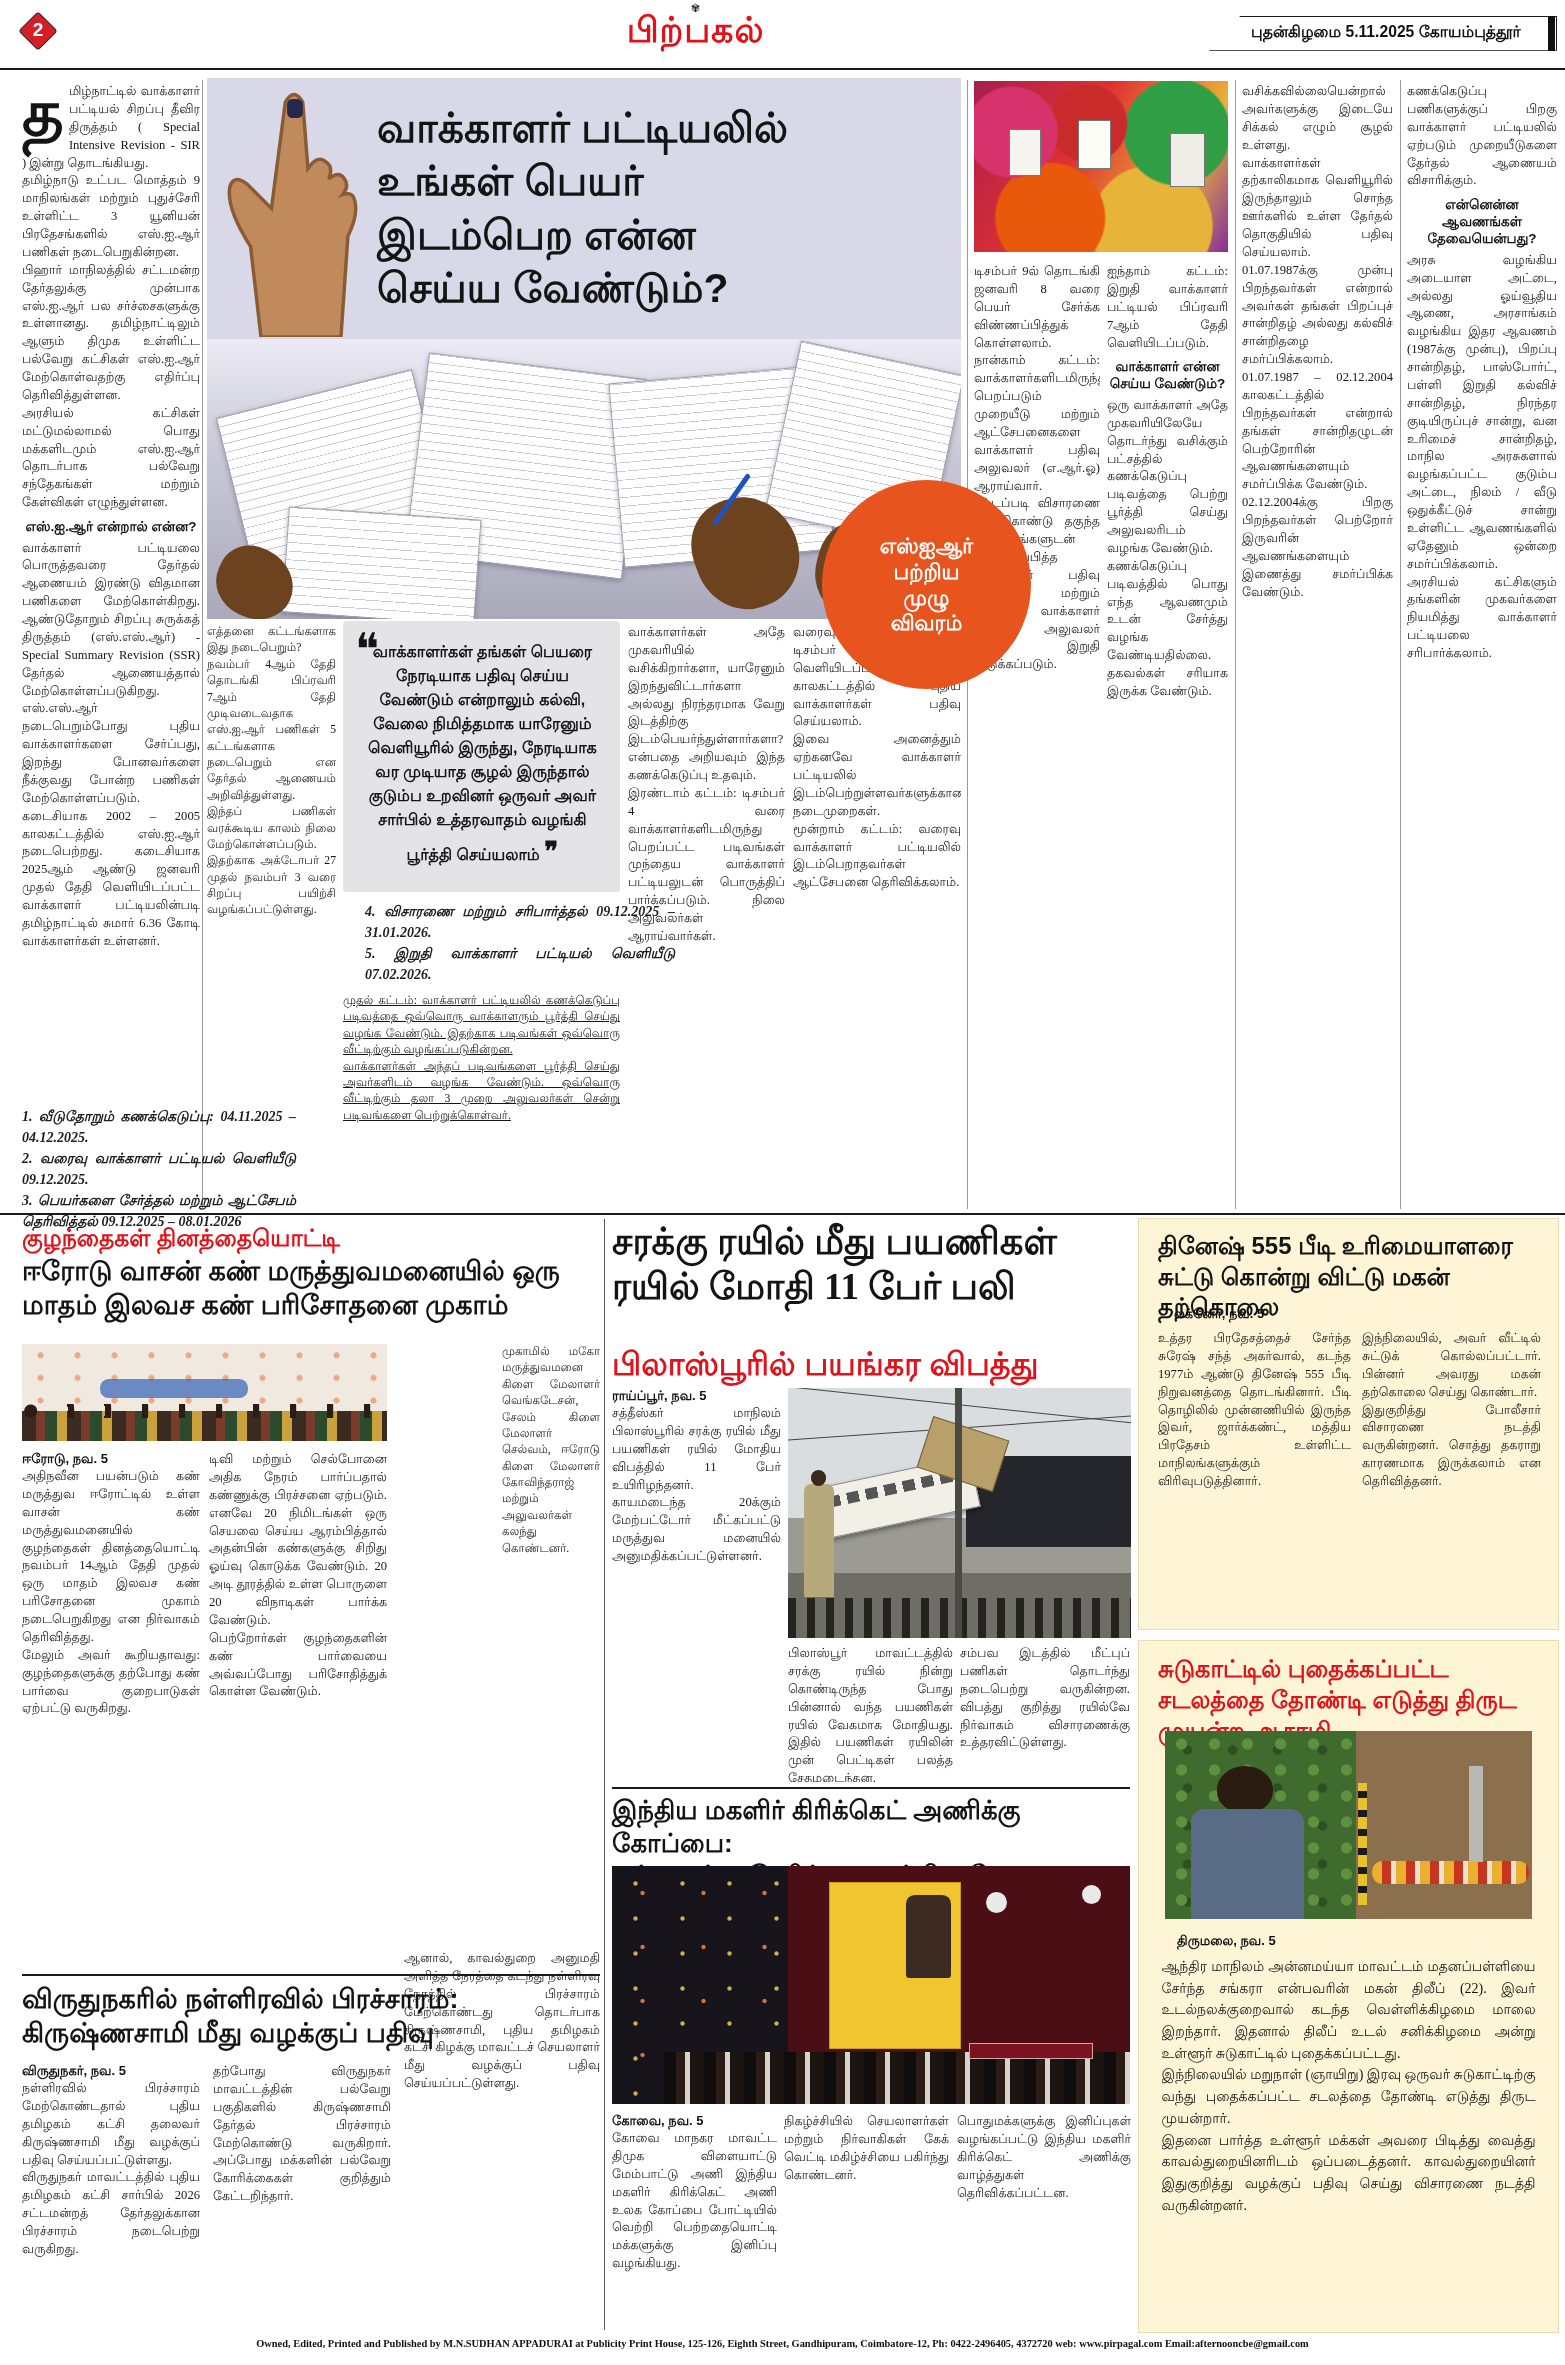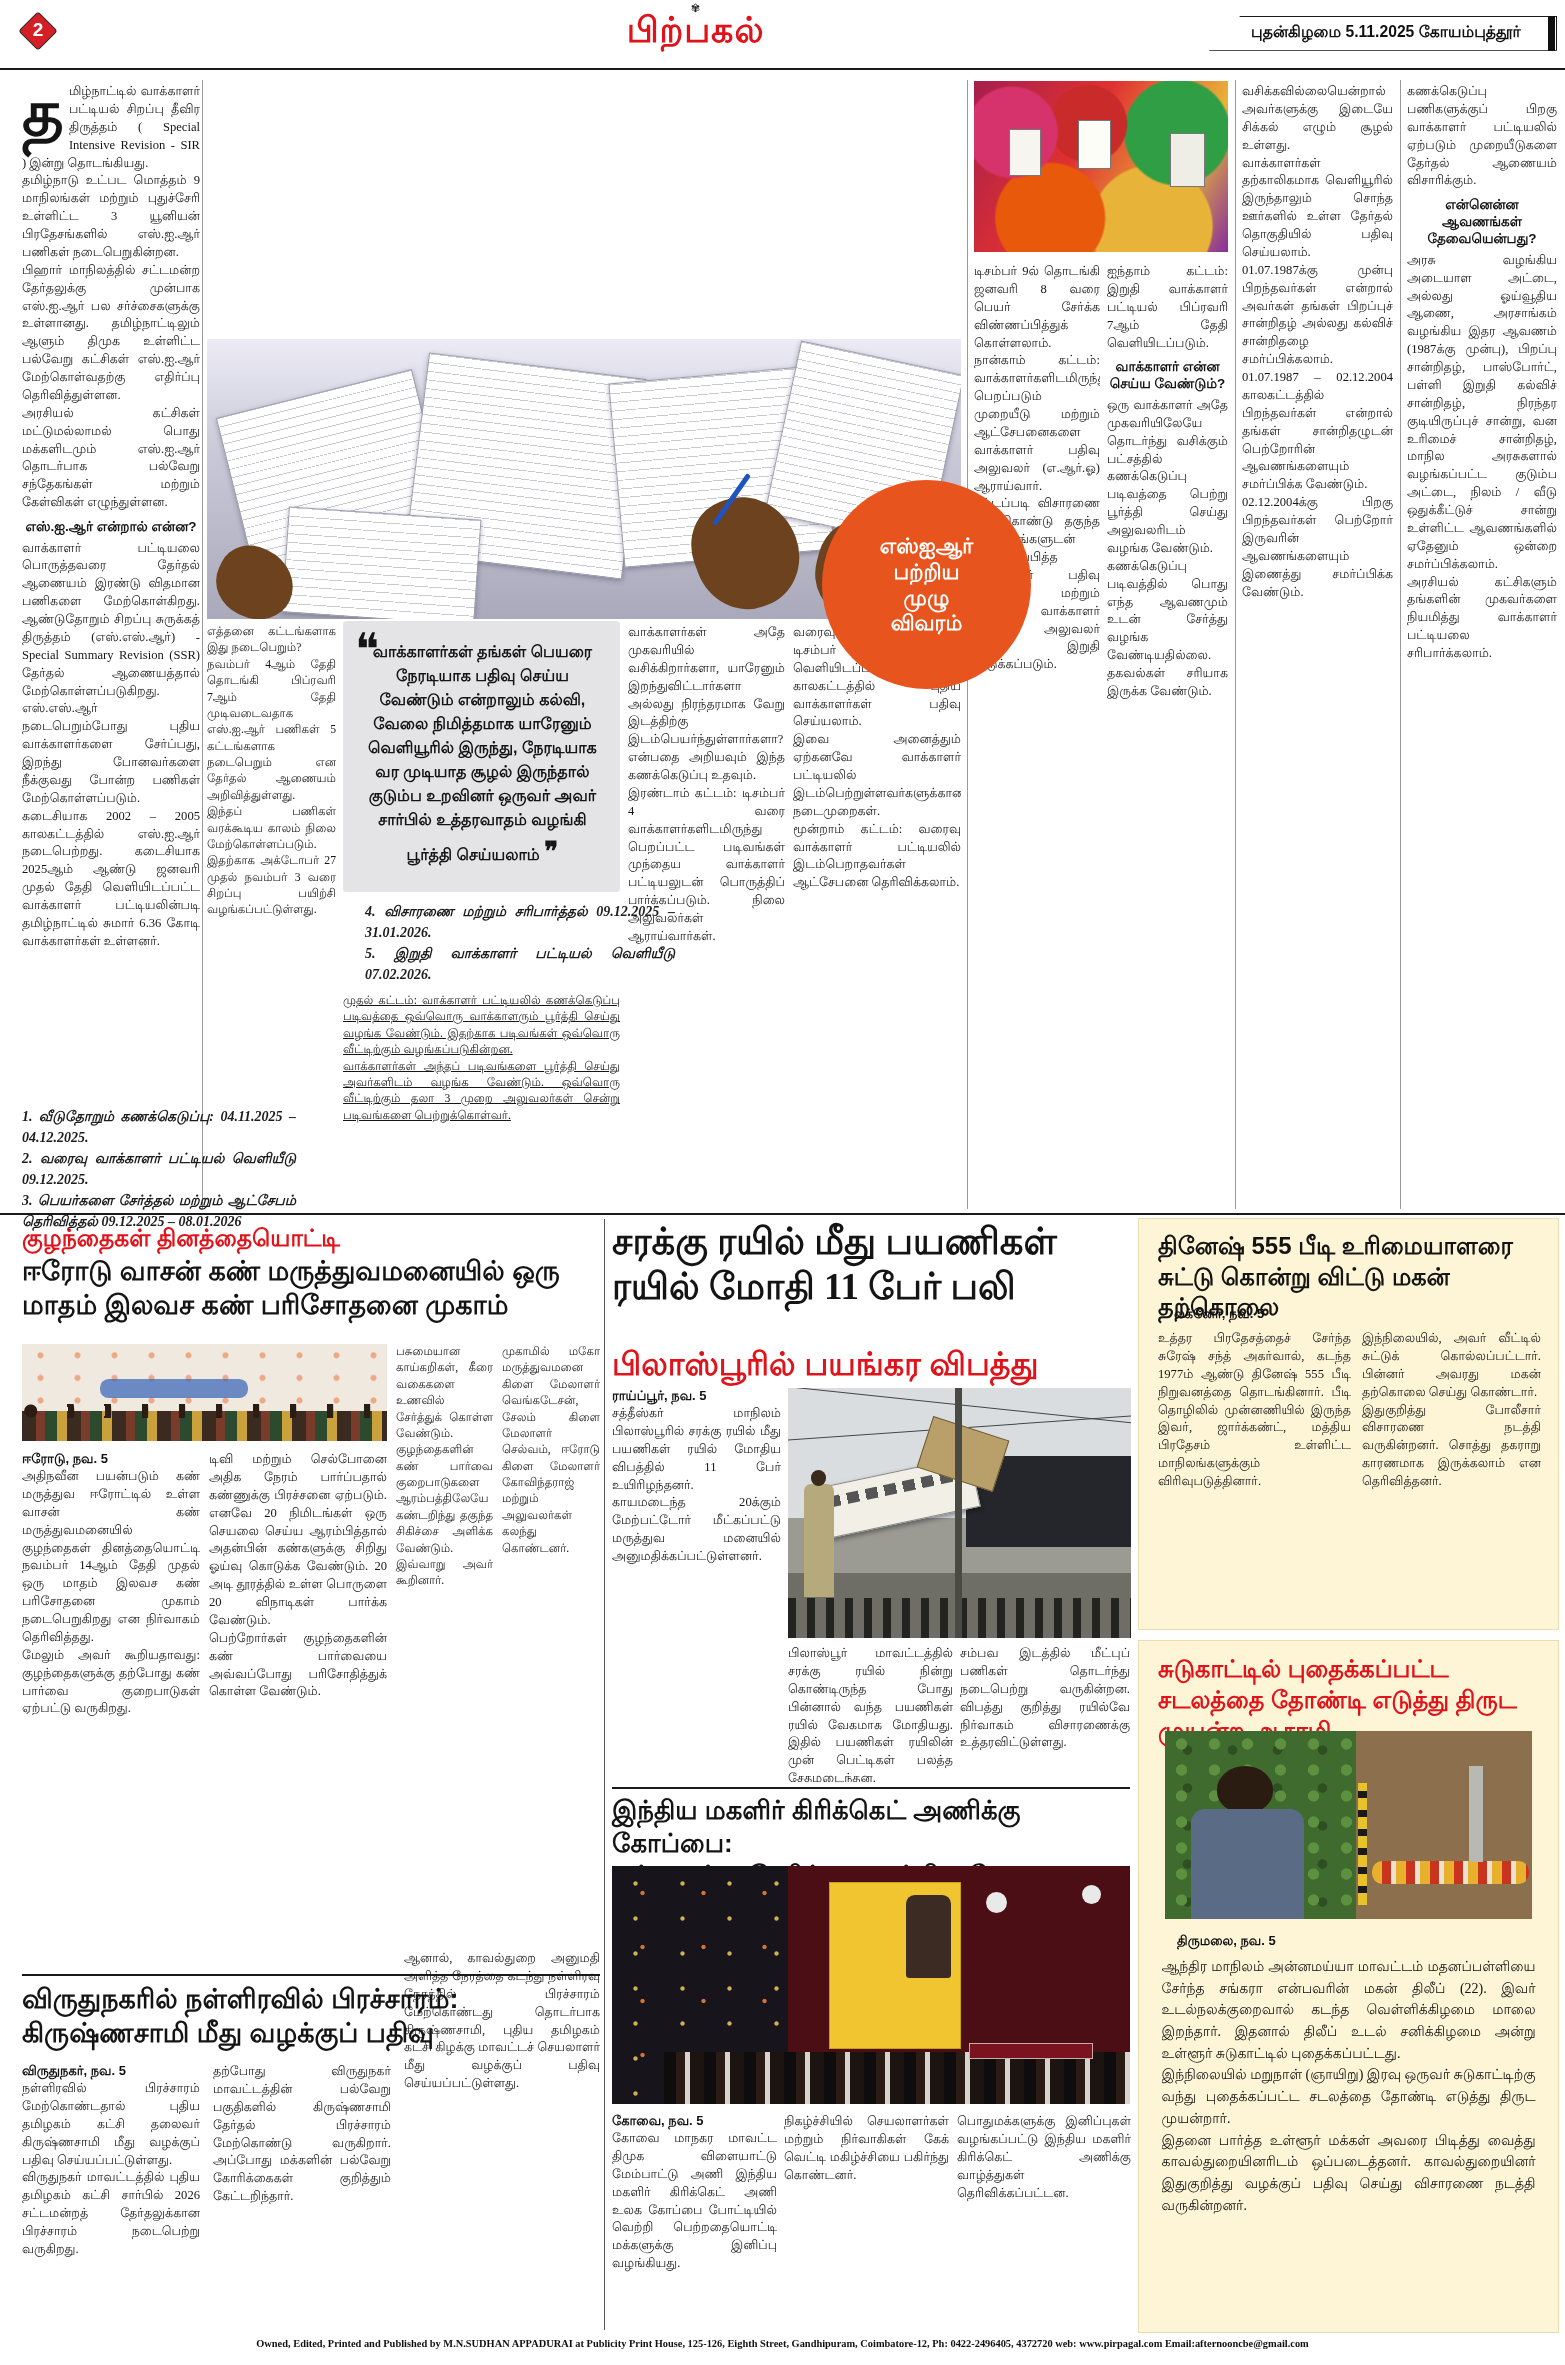--- a/index.html
+++ b/index.html
@@ -53,20 +53,30 @@
 பிஹார் மாநிலத்தில் சட்டமன்ற தேர்தலுக்கு முன்பாக எஸ்.ஐ.ஆர் பல சர்ச்சைகளுக்கு உள்ளானது. தமிழ்நாட்டிலும் ஆளும் திமுக உள்ளிட்ட பல்வேறு கட்சிகள் எஸ்.ஐ.ஆர் மேற்கொள்வதற்கு எதிர்ப்பு தெரிவித்துள்ளன.
 அரசியல் கட்சிகள் மட்டுமல்லாமல் பொது மக்களிடமும் எஸ்.ஐ.ஆர் தொடர்பாக பல்வேறு சந்தேகங்கள் மற்றும் கேள்விகள் எழுந்துள்ளன.</div>
     <div class="sh">எஸ்.ஐ.ஆர் என்றால் என்ன?</div>
     <div class="jt">வாக்காளர் பட்டியலை பொருத்தவரை தேர்தல் ஆணையம் இரண்டு விதமான பணிகளை மேற்கொள்கிறது. ஆண்டுதோறும் சிறப்பு சுருக்கத் திருத்தம் (எஸ்.எஸ்.ஆர்) - Special Summary Revision (SSR) தேர்தல் ஆணையத்தால் மேற்கொள்ளப்படுகிறது.
 எஸ்.எஸ்.ஆர் நடைபெறும்போது புதிய வாக்காளர்களை சேர்ப்பது, இறந்து போனவர்களை நீக்குவது போன்ற பணிகள் மேற்கொள்ளப்படும். கடைசியாக 2002 – 2005 காலகட்டத்தில் எஸ்.ஐ.ஆர் நடைபெற்றது. கடைசியாக 2025ஆம் ஆண்டு ஜனவரி முதல் தேதி வெளியிடப்பட்ட வாக்காளர் பட்டியலின்படி தமிழ்நாட்டில் சுமார் 6.36 கோடி வாக்காளர்கள் உள்ளனர்.</div>
   </div>
   <div class="ab ital" style="left:22px;top:1106px;width:274px;">1. வீடுதோறும் கணக்கெடுப்பு: 04.11.2025 – 04.12.2025.
 2. வரைவு வாக்காளர் பட்டியல் வெளியீடு 09.12.2025.
 3. பெயர்களை சேர்த்தல் மற்றும் ஆட்சேபம் தெரிவித்தல் 09.12.2025 – 08.01.2026</div>
 
+  <div class="ab" style="left:207px;top:78px;width:754px;height:261px;background:#d9d8e8;">
+    <svg width="157" height="252" viewBox="0 0 90 145" style="position:absolute;left:12px;top:7px;">
+      <path d="M38 10 q5 -9 10 0 l3 38 q6 -8 10 -4 q5 3 2 10 q6 -5 9 0 q3 4 -1 9 q6 -2 7 4 q2 8 -4 20 l-4 58 l-46 0 l-6 -52 q-14 -22 -12 -34 q2 -8 10 -2 l14 14 z" fill="#c08a5c" stroke="#8a5c33" stroke-width="2"></path>
+      <rect x="39" y="8" width="9" height="11" rx="3" fill="#24284c"></rect>
+    </svg>
+    <div class="hl" style="position:absolute;left:170px;top:24px;width:565px;font-size:41px;line-height:1.3;white-space:pre-line;">வாக்காளர் பட்டியலில்
+உங்கள் பெயர்
+இடம்பெற என்ன
+செய்ய வேண்டும்?</div>
+  </div>
 
   <div class="ab photo" style="left:207px;top:339px;width:754px;height:280px;background:linear-gradient(#ecebf5 0%,#c9c9d8 40%,#a9a9bb 100%);">
     <div class="sheet" style="left:26px;top:52px;width:200px;height:165px;transform:rotate(-14deg);"></div>
     <div class="sheet" style="left:209px;top:26px;width:217px;height:200px;transform:rotate(7deg);"></div>
     <div class="sheet" style="left:409px;top:35px;width:209px;height:183px;transform:rotate(-5deg);"></div>
     <div class="sheet" style="left:574px;top:17.4px;width:165px;height:174px;transform:rotate(12deg);"></div>
     <div class="sheet" style="left:78px;top:174px;width:191px;height:104px;transform:rotate(4deg);"></div>
     <div class="hand-blob" style="left:487px;top:157px;width:104px;height:113px;transform:rotate(-20deg);"></div>
     <div class="hand-blob" style="left:609px;top:183px;width:87px;height:96px;transform:rotate(15deg);"></div>
     <div class="hand-blob" style="left:8.7px;top:209px;width:78px;height:70px;transform:rotate(25deg);"></div>
@@ -136,22 +146,20 @@
 
   <div class="ab hl red" style="left:22px;top:1225px;width:574px;font-size:23.5px;">குழந்தைகள் தினத்தையொட்டி</div>
   <div class="ab hl" style="left:22px;top:1255px;width:578px;font-size:27px;line-height:1.25;">ஈரோடு வாசன் கண் மருத்துவமனையில் ஒரு மாதம் இலவச கண் பரிசோதனை முகாம்</div>
 
   <div class="ab photo" style="left:22px;top:1344px;width:365px;height:97px;background:#efe9df;">
     <div style="position:absolute;inset:0;background-image:radial-gradient(circle,#e8692e 2.6px,transparent 3.5px);background-size:37px 22.6px;opacity:.5;"></div>
     <div style="position:absolute;left:78px;top:35px;width:148px;height:19px;background:#2456b4;border-radius:8.7px;opacity:.65;"></div>
     <div class="crowd" style="left:0;bottom:0;width:365px;height:30px;background:repeating-linear-gradient(90deg,#3a2a20 0 14px,#7a3c2a 14px 22.6px,#2c4a2e 22.6px 35px,#caa13a 35px 45px);"></div>
     <div style="position:absolute;left:0;bottom:22.6px;width:365px;height:14px;background:repeating-radial-gradient(circle at 8.7px 7px,#2b1d14 0 6px,transparent 7px 37px);"></div>
   </div>
-  <div class="ab jt-sm" style="left:396px;top:1344px;width:97px;height:628px;overflow:hidden;">பசுமையான காய்கறிகள், கீரை வகைகளை உணவில் சேர்த்துக் கொள்ள வேண்டும்.
-குழந்தைகளின் கண் பார்வை குறைபாடுகளை ஆரம்பத்திலேயே கண்டறிந்து தகுந்த சிகிச்சை அளிக்க வேண்டும். இவ்வாறு அவர் கூறினார்.</div>
   <div class="ab jt-sm" style="left:502px;top:1344px;width:98px;height:628px;overflow:hidden;">முகாமில் மகோ மருத்துவமனை கிளை மேலாளர் வெங்கடேசன், சேலம் கிளை மேலாளர் செல்வம், ஈரோடு கிளை மேலாளர் கோவிந்தராஜ் மற்றும் அலுவலர்கள் கலந்து கொண்டனர்.</div>
 
   <div class="ab" style="left:22px;top:1451px;width:178px;height:520px;overflow:hidden;">
     <div class="dl">ஈரோடு, நவ. 5</div>
     <div class="jt">அதிநவீன பயன்படும் கண் மருத்துவ ஈரோட்டில் உள்ள வாசன் கண் மருத்துவமனையில் குழந்தைகள் தினத்தையொட்டி நவம்பர் 14ஆம் தேதி முதல் ஒரு மாதம் இலவச கண் பரிசோதனை முகாம் நடைபெறுகிறது என நிர்வாகம் தெரிவித்தது.
 மேலும் அவர் கூறியதாவது: குழந்தைகளுக்கு தற்போது கண் பார்வை குறைபாடுகள் ஏற்பட்டு வருகிறது.</div>
   </div>
   <div class="ab jt" style="left:209px;top:1451px;width:178px;height:520px;overflow:hidden;">டிவி மற்றும் செல்போனை அதிக நேரம் பார்ப்பதால் கண்ணுக்கு பிரச்சனை ஏற்படும். எனவே 20 நிமிடங்கள் ஒரு செயலை செய்ய ஆரம்பித்தால் அதன்பின் கண்களுக்கு சிறிது ஓய்வு கொடுக்க வேண்டும். 20 அடி தூரத்தில் உள்ள பொருளை 20 விநாடிகள் பார்க்க வேண்டும்.
 பெற்றோர்கள் குழந்தைகளின் கண் பார்வையை அவ்வப்போது பரிசோதித்துக் கொள்ள வேண்டும்.</div>
 

